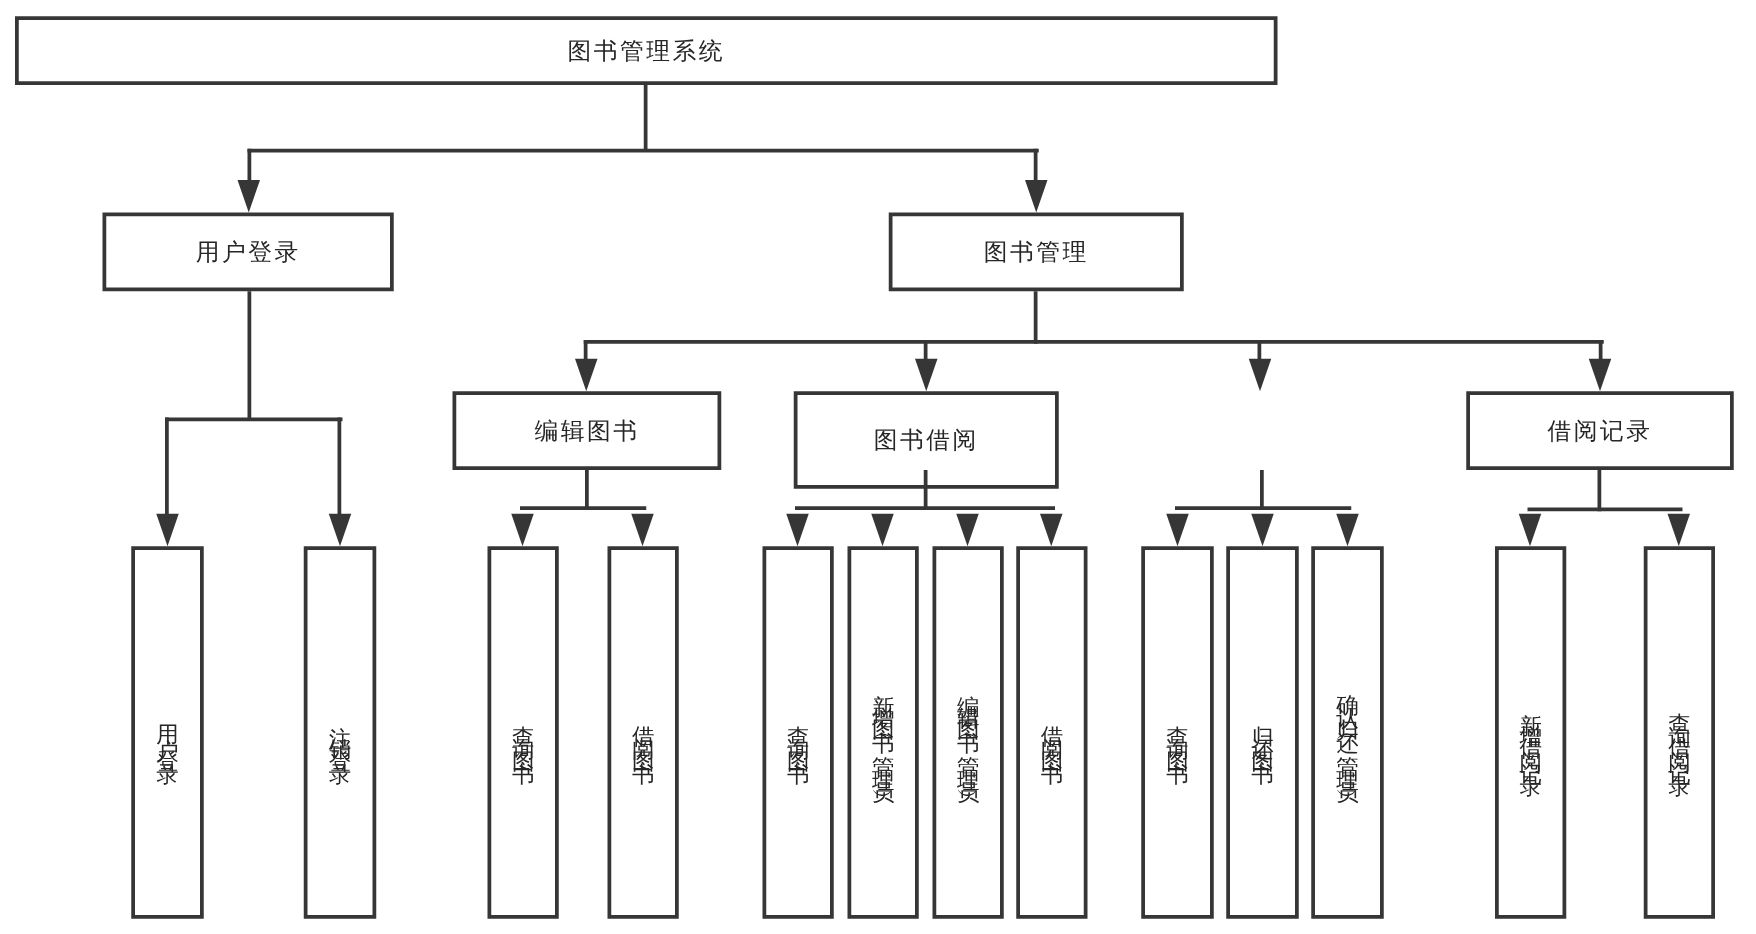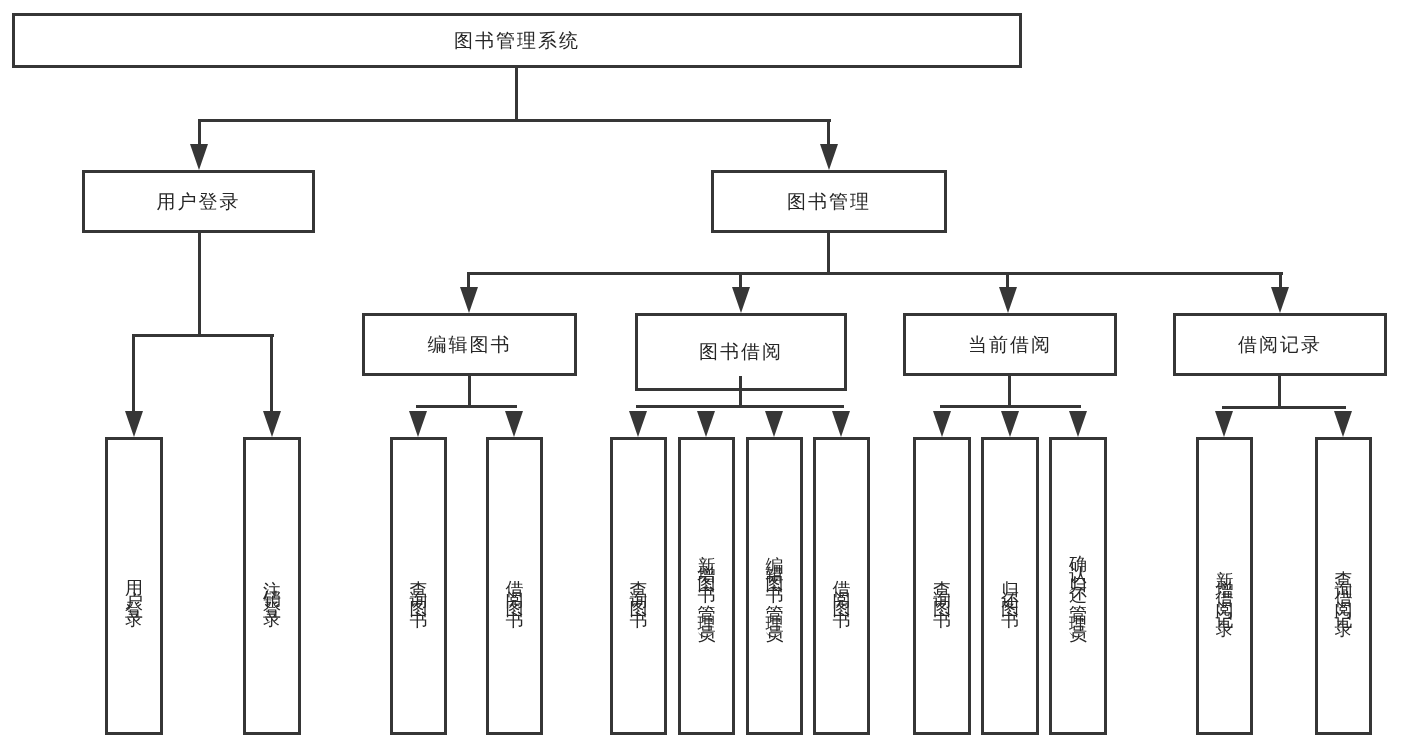--- a/index.html
+++ b/index.html
@@ -62,23 +62,20 @@
   </div>
 
   <div class="box" style="left:362px;top:313px;width:215px;height:63px;">
     <span class="hlabel">编辑图书</span>
   </div>
 
   <div class="box" style="left:635px;top:313px;width:212px;height:78px;">
     <span class="hlabel">图书借阅</span>
   </div>
 
-  <div class="box" style="left:903px;top:313px;width:214px;height:63px;">
-    <span class="hlabel">当前借阅</span>
-  </div>
 
   <div class="box" style="left:1173px;top:313px;width:214px;height:63px;">
     <span class="hlabel">借阅记录</span>
   </div>
 
   <div class="box" style="left:105px;top:437px;width:58px;height:298px;">
     <span class="vtext">用户登录</span>
   </div>
 
   <div class="box" style="left:243px;top:437px;width:58px;height:298px;">

